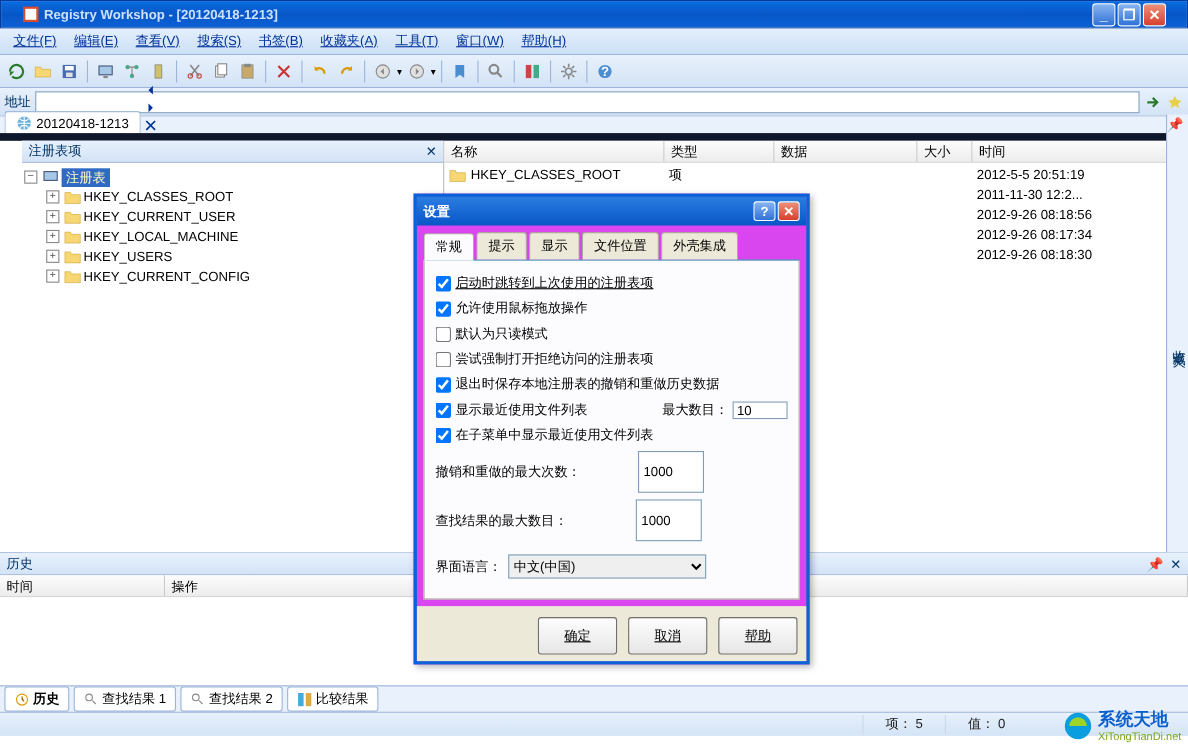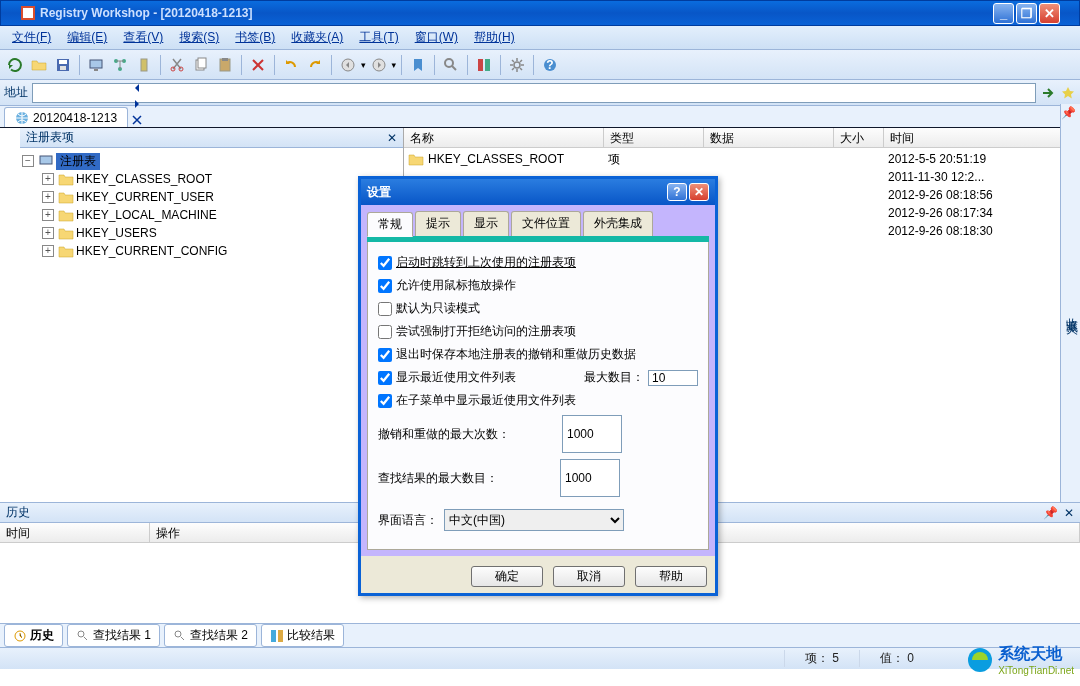--- a/index.html
+++ b/index.html
@@ -23,21 +23,21 @@
 .tbicon { width:22px; height:22px; display:flex; align-items:center; justify-content:center; background:transparent; border:1px solid transparent; border-radius:2px; }
 .tbicon svg { width:16px; height:16px; }
 
 
 .addressbar { height: 26px; background: linear-gradient(to bottom,#e8f1fc,#d3e3f6); border-bottom:1px solid #9cb5d9; display:flex; align-items:center; padding:0 4px; gap:4px; }
 .addressbar label { color:#003366; }
 .addressbar input { flex:1; height:20px; border:1px solid #7f9db9; padding:0 4px; background:#fff; }
 .addressbar .go { width:16px; height:16px; display:flex; align-items:center; justify-content:center; }
 
 
-.tabstrip { height: 22px; background:#e8f1fc; border-bottom:1px solid #0f172a; display:flex; align-items:flex-end; padding: 0 4px; }
+.tabstrip { height: 22px; background:#e8f1fc; border-bottom:7px solid #0f172a; display:flex; align-items:flex-end; padding: 0 4px; }
 .tab { height:20px; padding:2px 10px; background:#fff; border:1px solid #9cb5d9; border-bottom:none; margin-right:2px; display:flex; align-items:center; gap:4px; border-radius:3px 3px 0 0; }
 .tabstrip .right { margin-left:auto; display:flex; gap:2px; }
 .navicon { width:14px; height:14px; color:#003399; }
 
 
 .main { display:flex; height: 374px; margin-left: 20px; }
 .left { width:384px; border-right:1px solid #aaa; display:flex; flex-direction:column; background:#fff; }
 .panel-header { background: linear-gradient(to bottom,#e8f1fc,#d3e3f6); border-bottom:1px solid #9cb5d9; height:20px; display:flex; align-items:center; padding:0 6px; font-weight:normal; color:#003366; }
 .panel-header .close { margin-left:auto; font-size:12px; color:#003366; }
 .tree { flex:1; padding:4px 2px; overflow:auto; font-family: SimSun, monospace; }
@@ -68,39 +68,39 @@
 
 .statusbar { height:22px; background:linear-gradient(to bottom,#e8f1fc,#d3e3f6); border-top:1px solid #9cb5d9; display:flex; align-items:center; padding:0 6px; font-size:12px; color:#222; }
 .statusbar .seg { padding:0 20px; border-left:1px solid #cbd8ea; }
 .statusbar .seg:first-child { border:none; flex:1; }
 
 
 .right-rail { position:absolute; right:0; top:104px; width:20px; height:398px; background:#e8f1fc; border-left:1px solid #9cb5d9; writing-mode:vertical-rl; text-align:center; padding-top:18px; color:#003366; font-size:12px; letter-spacing:2px;}
 .right-rail .pin { writing-mode:horizontal-tb; position:absolute; top:2px; right:2px; }
 
 
-.dialog { position:absolute; left:358px; top:176px; width:360px; background:#c4b5fd; border:3px solid #0a62d6; box-shadow: 2px 2px 6px rgba(0,0,0,0.3); }
+.dialog { position:absolute; left:376px; top:176px; width:360px; background:#d946ef; border:3px solid #0a62d6; box-shadow: 2px 2px 6px rgba(0,0,0,0.3); }
 .dialog .dlg-title { height:26px; background:linear-gradient(to bottom,#2a7de0,#0856c7); color:#fff; display:flex; align-items:center; padding:0 6px; font-weight:bold; }
 .dlg-title .dlg-btns { margin-left:auto; display:flex; gap:2px; }
 .dlg-title .dlg-btn { width:20px; height:18px; background:linear-gradient(to bottom,#88b4f0,#2f72d6); border:1px solid #fff; border-radius:3px; color:#fff; font-size:12px; text-align:center; line-height:16px;}
 .dlg-title .dlg-btn.close { background:linear-gradient(to bottom,#f09078,#d63f2f); }
 .dlg-body { padding:6px; }
-.dlg-tabs { display:flex; border-bottom:6px solid #14b8a6; }
+.dlg-tabs { display:flex; border-bottom:1px solid #14b8a6; }
 .dlg-tab { padding:3px 10px; border:1px solid #aca899; border-bottom:none; margin-right:2px; background:#ece9d8; border-radius:3px 3px 0 0; }
 .dlg-tab.active { background:#fcfcfe; position:relative; top:1px; border-bottom:1px solid #fcfcfe; }
 .dlg-content { background:#fcfcfe; border:1px solid #aca899; border-top:none; padding:12px 10px; }
 .check-row { display:flex; align-items:center; margin-bottom:6px; gap:4px; }
 .check-row input[type=checkbox] { width:14px; height:14px; }
 .check-row .underline { text-decoration:underline; }
 .field-row { display:flex; align-items:center; margin:6px 0; gap:6px; }
 .field-row label { min-width:130px; }
 .field-row input[type=text] { width:60px; height:20px; border:1px solid #7f9db9; padding:18px 4px; }
 .field-row select { width:180px; height:22px; border:1px solid #7f9db9; }
 .dlg-buttons { display:flex; justify-content:flex-end; gap:10px; padding:10px 8px 6px; background:#ece9d8; }
-.dlg-buttons button { width:72px; height:21px; background:linear-gradient(to bottom,#fdfdfd,#e6e6e6); border:1px solid #707070; border-radius:3px; }
+.dlg-buttons button { width:72px; height:34px; background:linear-gradient(to bottom,#fdfdfd,#e6e6e6); border:1px solid #707070; border-radius:3px;text-decoration:underline; }
 
 .watermark { position:absolute; right:6px; bottom:10px; display:flex; align-items:center; gap:4px; font-size:13px; }
 .watermark .cn { color:#0a5fcf; font-weight:bold; font-size:16px; }
 .watermark .en { color:#7aa516; font-size:10px; }
 
 
 .foldersvg { fill:#f7d774; stroke:#c9a227; stroke-width:0.5; }
 </style>
 </head>
 <body>
@@ -300,21 +300,21 @@
     <div class="panel-header">
       <span>注册表项</span>
       <span class="close">✕</span>
     </div>
     <div class="tree">
       <div class="tree-row">
         <span class="exp">−</span>
         <svg class="fldr" viewBox="0 0 16 14">
             <rect x="2" y="2" width="12" height="8" fill="#a8c8e8" stroke="#457"></rect>
           </svg>
-        <span class="sel" style="padding:0 4px;background:#316ac5;color:#000000">注册表</span>
+        <span class="sel" style="padding:0 4px;background:#316ac5;color:#fef9c3">注册表</span>
       </div>
       <div class="tree-row">
           <span class="indent"></span>
           <span class="exp">+</span>
           <svg class="fldr" viewBox="0 0 16 14">
             <path class="foldersvg" d="M1 3h5l1 2h8v8H1z"></path>
           </svg>
           <span>HKEY_CLASSES_ROOT</span>
         </div>
       <div class="tree-row">

